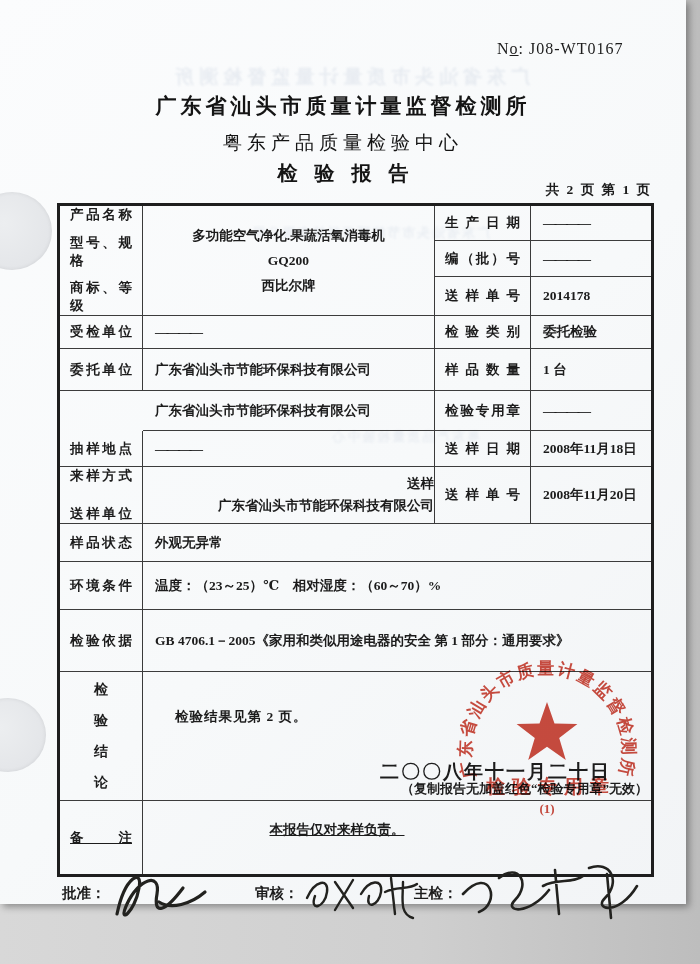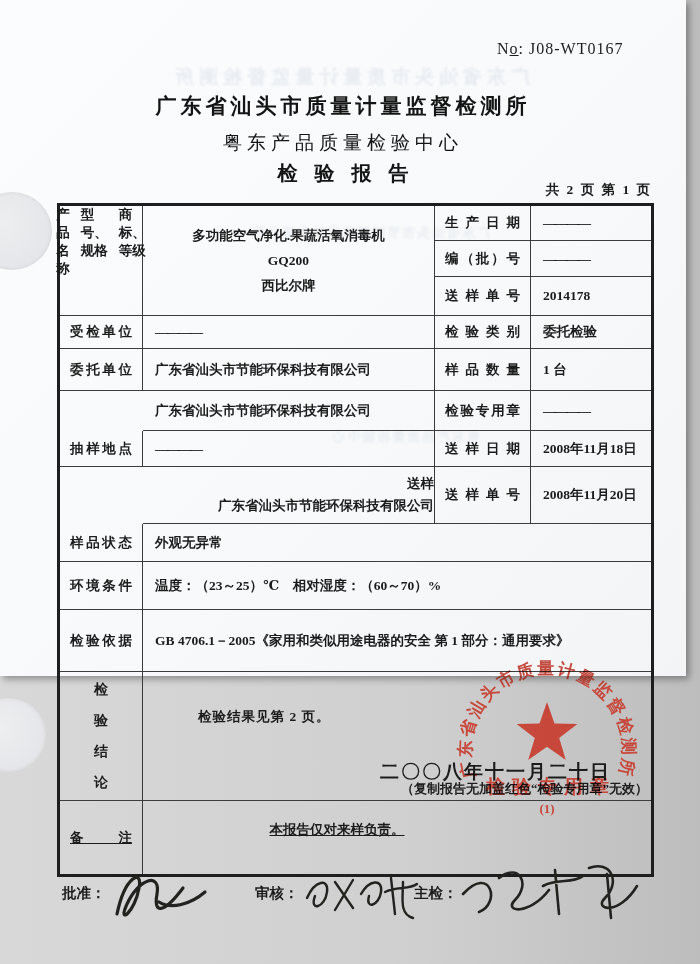--- a/index.html
+++ b/index.html
@@ -5,21 +5,21 @@
   * { box-sizing: border-box; margin: 0; padding: 0; }
   html, body { width: 700px; height: 964px; }
   body {
     position: relative;
     font-family: "Liberation Serif", "DejaVu Serif", serif;
     background: linear-gradient(90deg, #d8d8d8 0%, #cfcfcf 60%, #bdbdbd 100%);
     color: #1c1c1c;
     overflow: hidden;
   }
   .paper {
-    position: absolute; left: 0; top: 0; width: 686px; height: 676px;
+    position: absolute; left: 0; top: 0; width: 686px; height: 904px;
     background: linear-gradient(135deg, #fbfcfd 0%, #f7f9fa 55%, #f2f4f6 100%);
     box-shadow: 3px 3px 7px rgba(0,0,0,0.35);
     z-index: 1;
   }
   .punch-hole {
     position: absolute; border-radius: 50%;
     background: radial-gradient(circle at 40% 40%, #eceef0 0%, #e4e6e9 70%, #dcdee2 100%);
     box-shadow: inset 0 0 4px rgba(0,0,0,0.08);
     z-index: 2;
   }
@@ -57,31 +57,31 @@
     grid-template-rows: 35px 36px 39px 33px 42px 40px 36px 57px 38px 48px 62px 129px 73px;
     border: 3px solid #1e1e1e;
     font-size: 13.5px;
   }
   .cell { border-right: 1px solid #3a3a3a; border-bottom: 1px solid #3c3c3c; position: relative; background: transparent; }
   .no-r { border-right: none; }
   .no-b { border-bottom: none; text-decoration: underline; }
 
   .lab { display: flex; align-items: center; padding: 0 10px; font-weight: 600; }
   .lab > span { flex: 1; text-align: justify; text-align-last: justify; }
-  .lab-multi { display: flex; flex-direction: row; justify-content: center; gap: 11px; padding: 0 10px; font-weight: 600; }
+  .lab-multi { display: flex; flex-direction: column; justify-content: space-between; gap: 5px; padding: 0 10px; font-weight: 600; }
   .lab-multi > span { text-align: justify; text-align-last: justify; }
 
   .val { display: flex; align-items: center; padding-left: 12px; font-weight: 600; }
   .val-center { display: flex; flex-direction: column; justify-content: center; align-items: center; text-align: center; font-weight: bold; line-height: 25px; }
   .val-multi { display: flex; flex-direction: column; justify-content: center; padding-left: 12px; font-weight: 600; line-height: 22px; text-align: right; }
   .dash { letter-spacing: -2px; font-weight: bold; }
 
   .lab-vert { display: flex; flex-direction: column; align-items: center; justify-content: center; gap: 13px; font-weight: 600; font-size: 14px; }
 
-  .concl-result { position: absolute; left: 32px; top: 36px; font-weight: 600; letter-spacing: 1px; margin-left: 23px; }
+  .concl-result { position: absolute; left: 32px; top: 36px; font-weight: 600; letter-spacing: 1px; }
   .concl-date { position: absolute; right: 40px; top: 87px; font-weight: 600; letter-spacing: 2px; font-size: 19px; }
   .concl-note { position: absolute; right: 3px; top: 108px; font-weight: 600; font-size: 13px; }
 
   .remark-val { padding-top: 20px; text-align: center; padding-right: 120px; font-weight: 600; }
 
   .stamp {
     position: absolute; left: 447px; top: 650px; width: 200px; height: 200px;
     z-index: 6; mix-blend-mode: multiply; opacity: 0.9; pointer-events: none;
   }
   .stamp svg { width: 100%; height: 100%; }
@@ -193,20 +193,24 @@
     <div class="cell val" style="grid-area:7/2/8/3">
         <span class="dash">————</span>
       </div>
     <div class="cell lab" style="grid-area:7/3/8/4">
         <span>送样日期</span>
       </div>
     <div class="cell val no-r" style="grid-area:7/4/8/5">
         <span>2008年11月18日</span>
       </div>
 
+    <div class="cell lab-multi" style="grid-area:8/1/9/2">
+      <span>来样方式</span>
+      <span>送样单位</span>
+    </div>
     <div class="cell val-multi" style="grid-area:8/2/9/3">
       <span>送样</span>
       <span>广东省汕头市节能环保科技有限公司</span>
     </div>
     <div class="cell lab" style="grid-area:8/3/9/4">
         <span>送样单号</span>
       </div>
     <div class="cell val no-r" style="grid-area:8/4/9/5">
         <span>2008年11月20日</span>
       </div>

